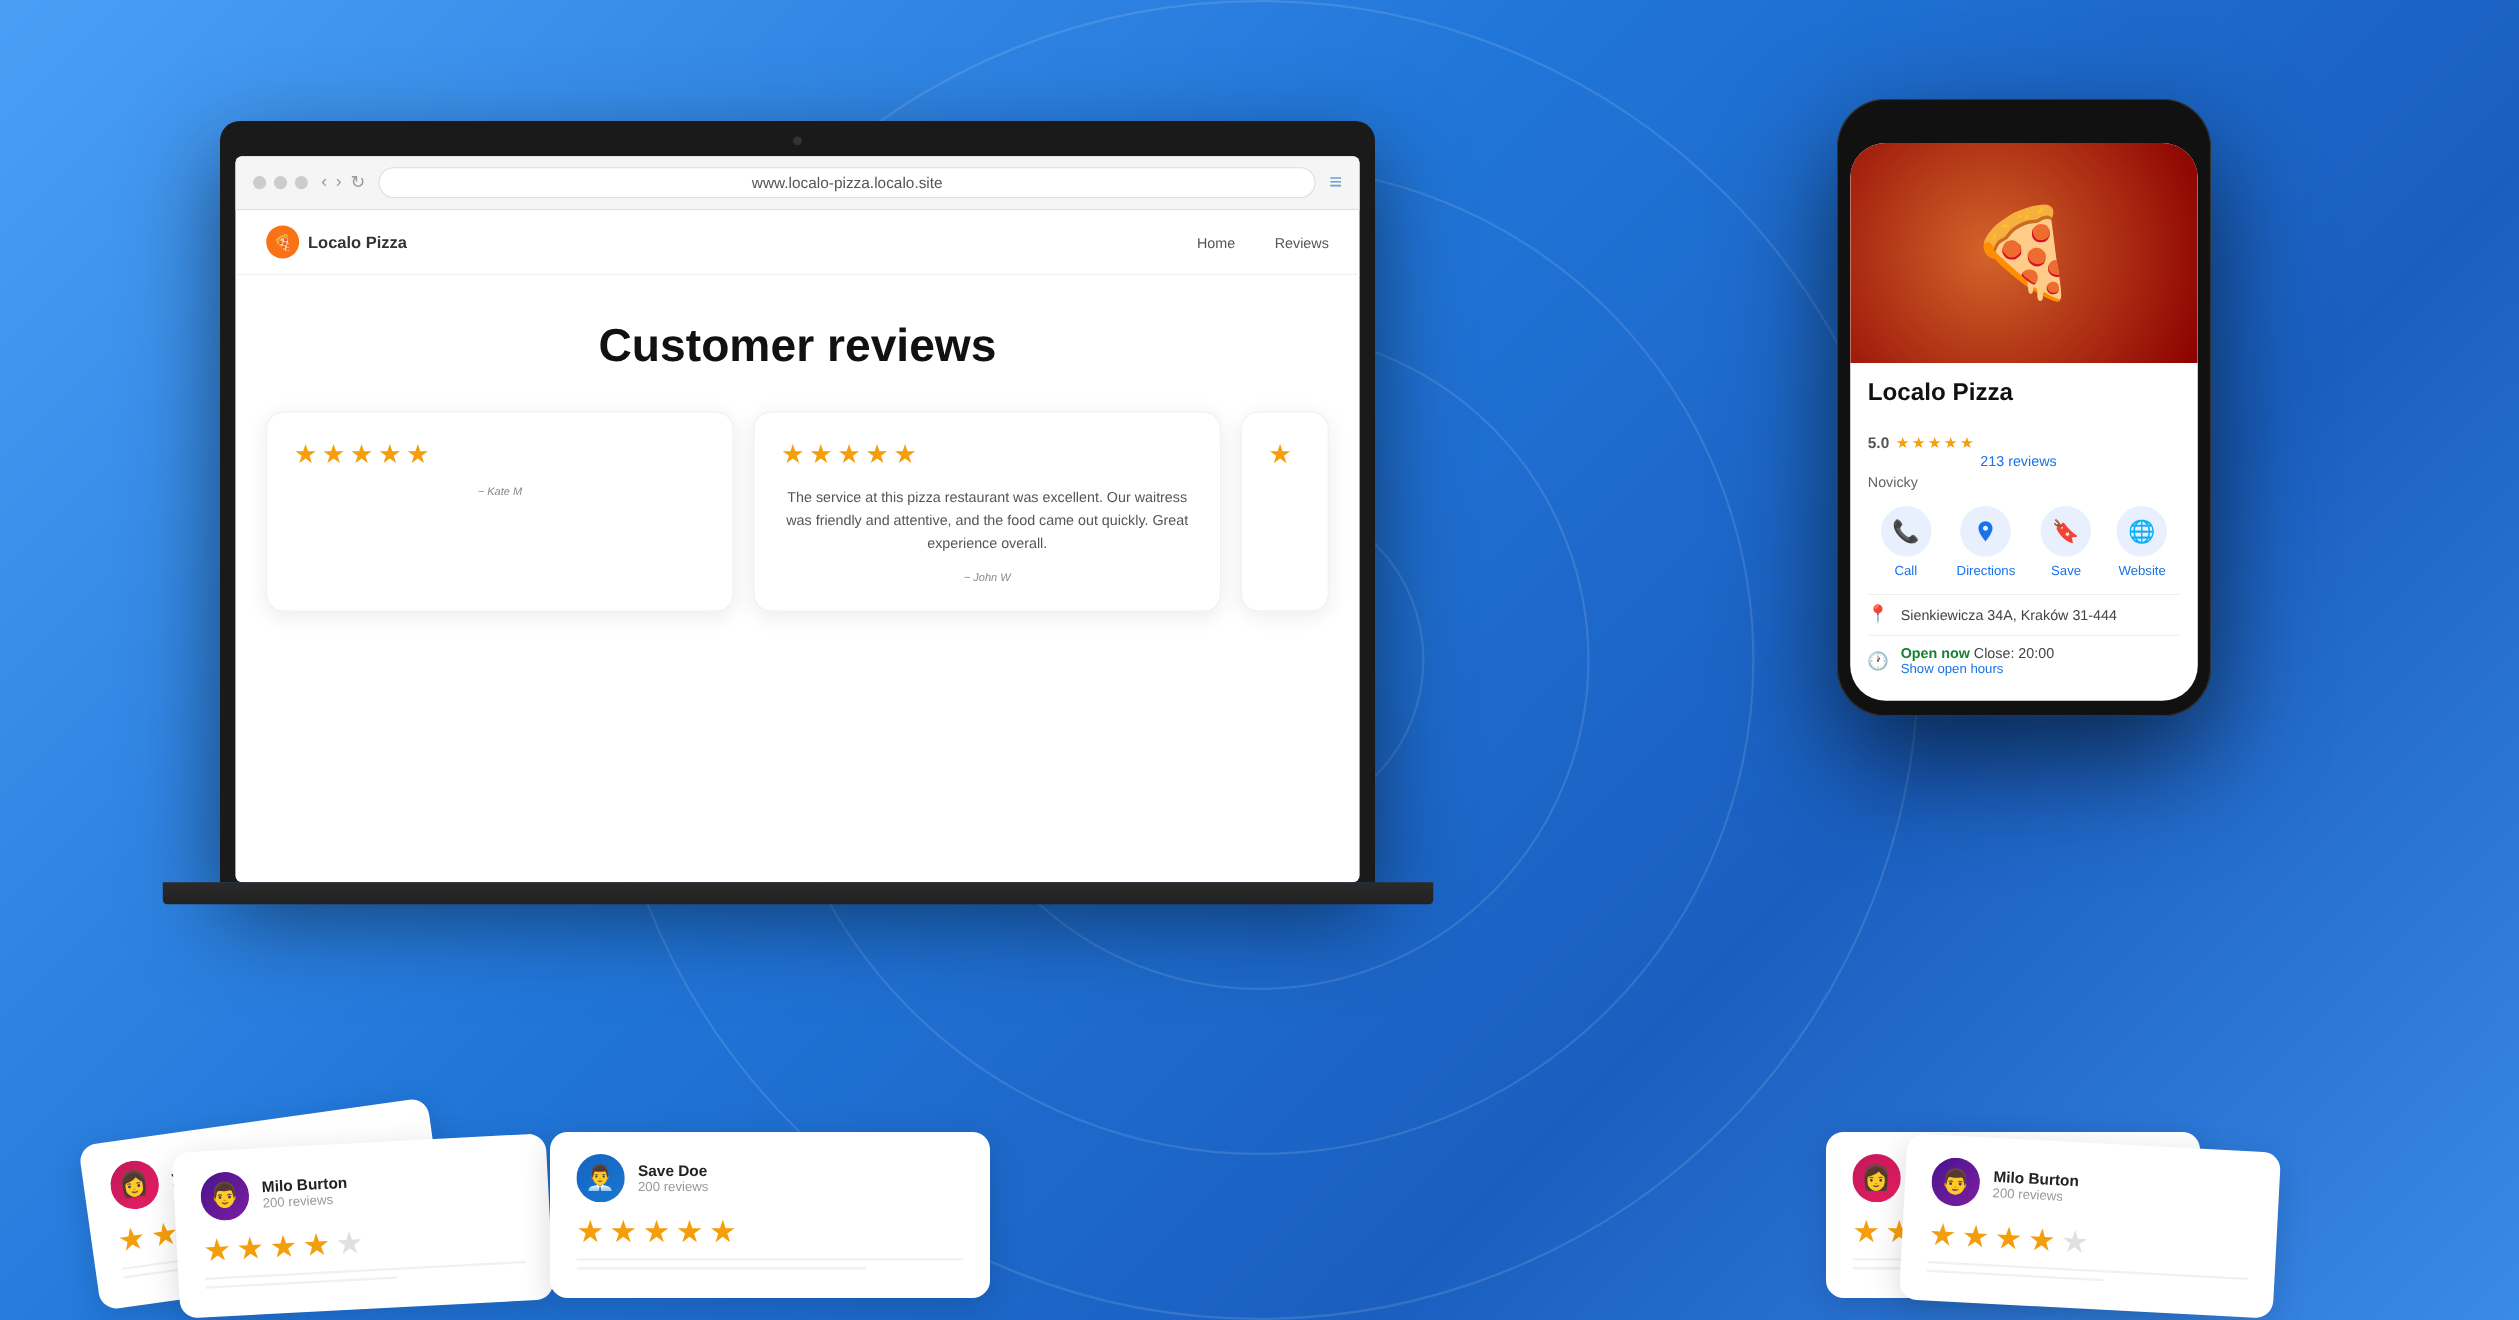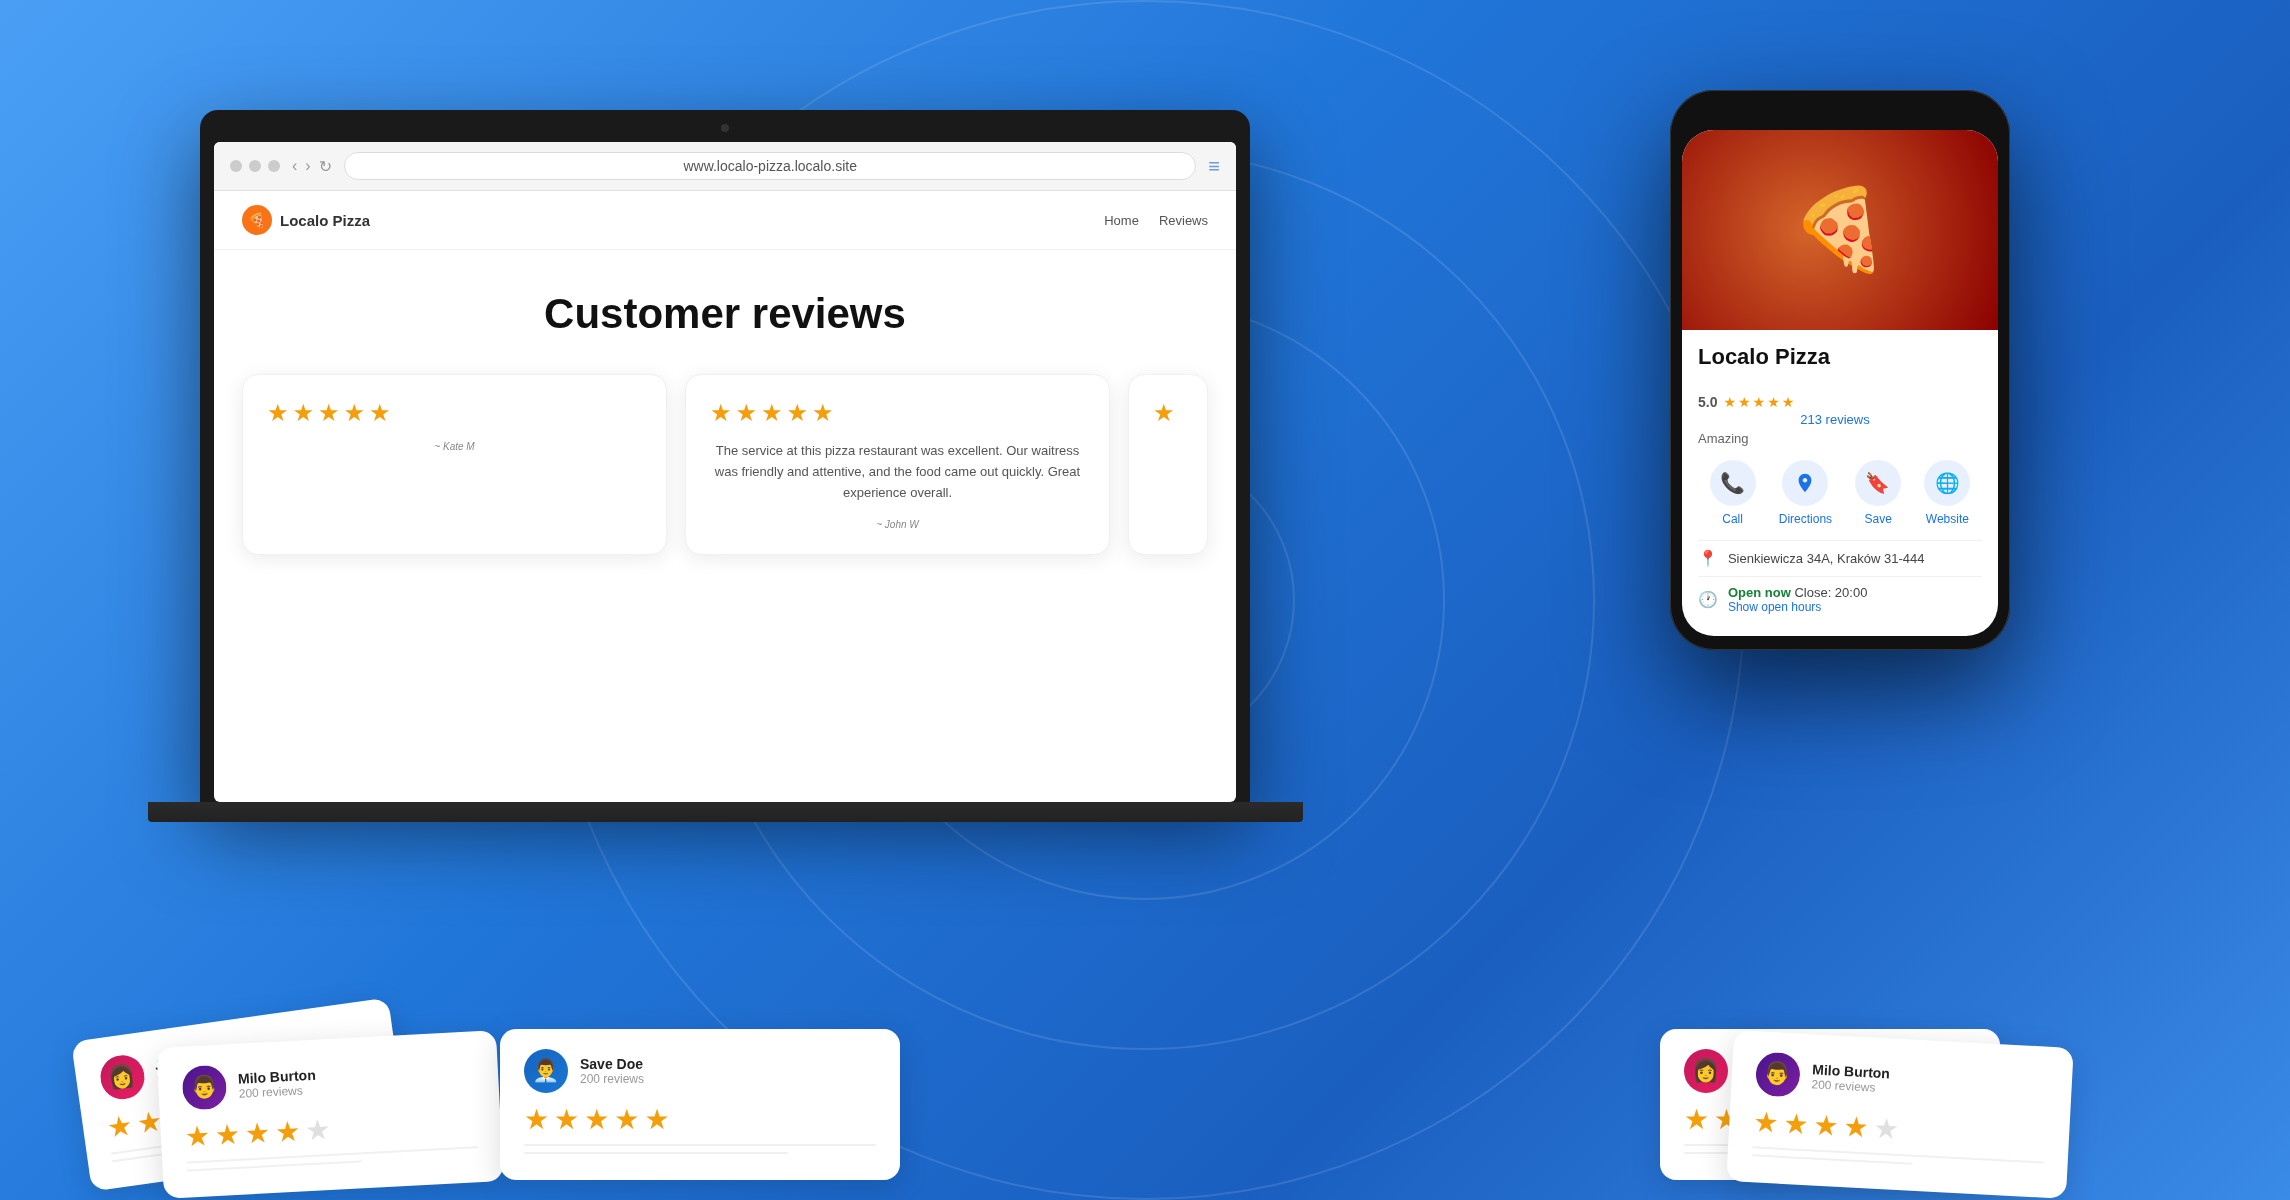--- a/index.html
+++ b/index.html
@@ -133,21 +133,21 @@
       height: 30px;
       background: #f97316;
       border-radius: 50%;
       display: flex;
       align-items: center;
       justify-content: center;
       font-size: 14px;
     }
     .website-links {
       display: flex;
-      gap: 20px;
+      gap: 36px;
       font-size: 13px;
       color: #555;
     }
     .website-main {
       padding: 40px 28px 20px;
     }
     .website-title {
       font-size: 42px;
       font-weight: 800;
       text-align: center;
@@ -539,21 +539,21 @@
             <div class="phone-stars">
               <span class="phone-star">★</span>
               <span class="phone-star">★</span>
               <span class="phone-star">★</span>
               <span class="phone-star">★</span>
               <span class="phone-star">★</span>
             </div>
             <span class="phone-reviews-link">213 reviews</span>
           </div>
 
-          <div class="phone-category">Amazing</div>
+          <div class="phone-category">Novicky</div>
 
           <div class="phone-actions">
             <div class="phone-action">
               <div class="phone-action-icon">📞</div>
               <span class="phone-action-label">Call</span>
             </div>
             <div class="phone-action">
               <div class="phone-action-icon">
                 <svg width="22" height="22" viewBox="0 0 24 24" fill="#1a73e8">
                   <path d="M12 2C8.13 2 5 5.13 5 9c0 5.25 7 13 7 13s7-7.75 7-13c0-3.87-3.13-7-7-7zm0 9.5c-1.38 0-2.5-1.12-2.5-2.5s1.12-2.5 2.5-2.5 2.5 1.12 2.5 2.5-1.12 2.5-2.5 2.5z"></path>

